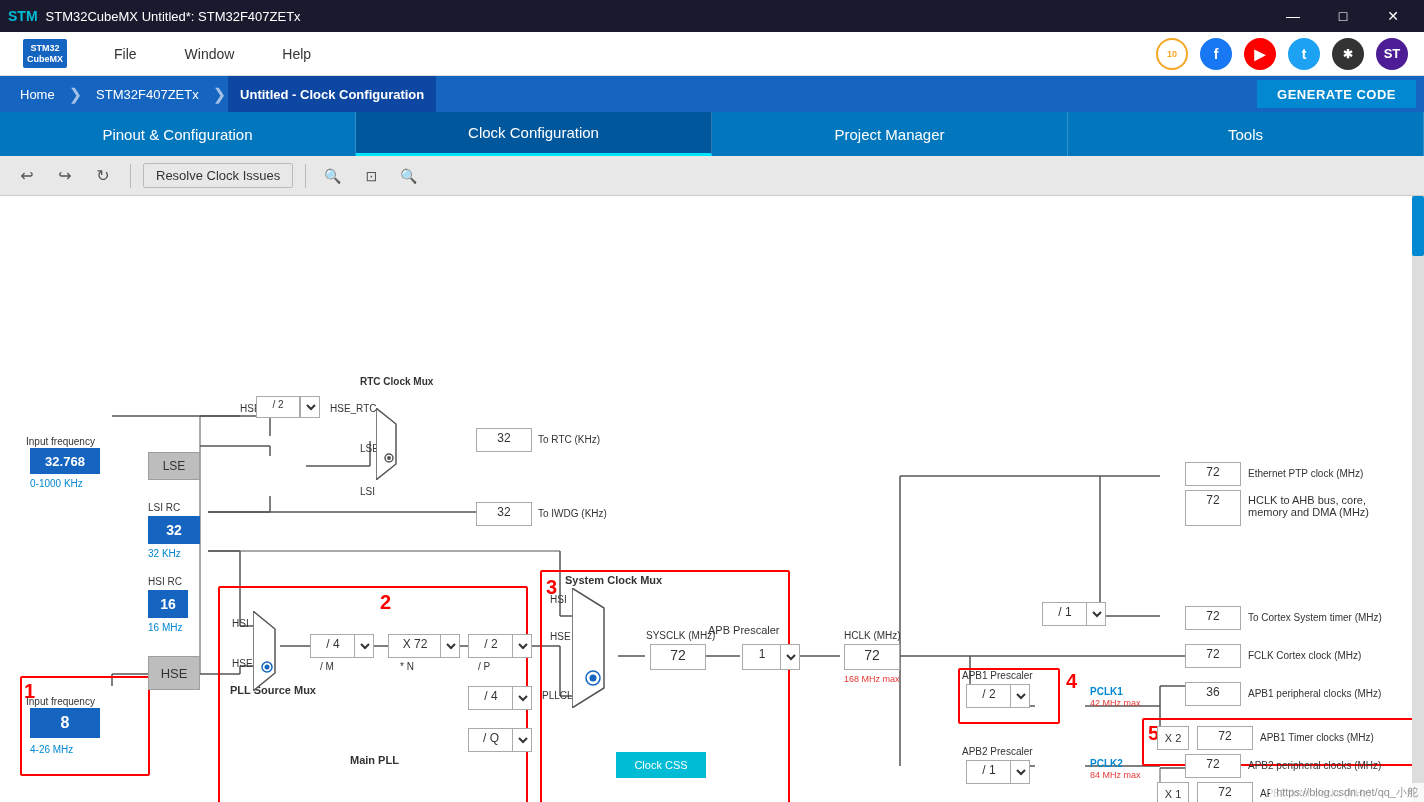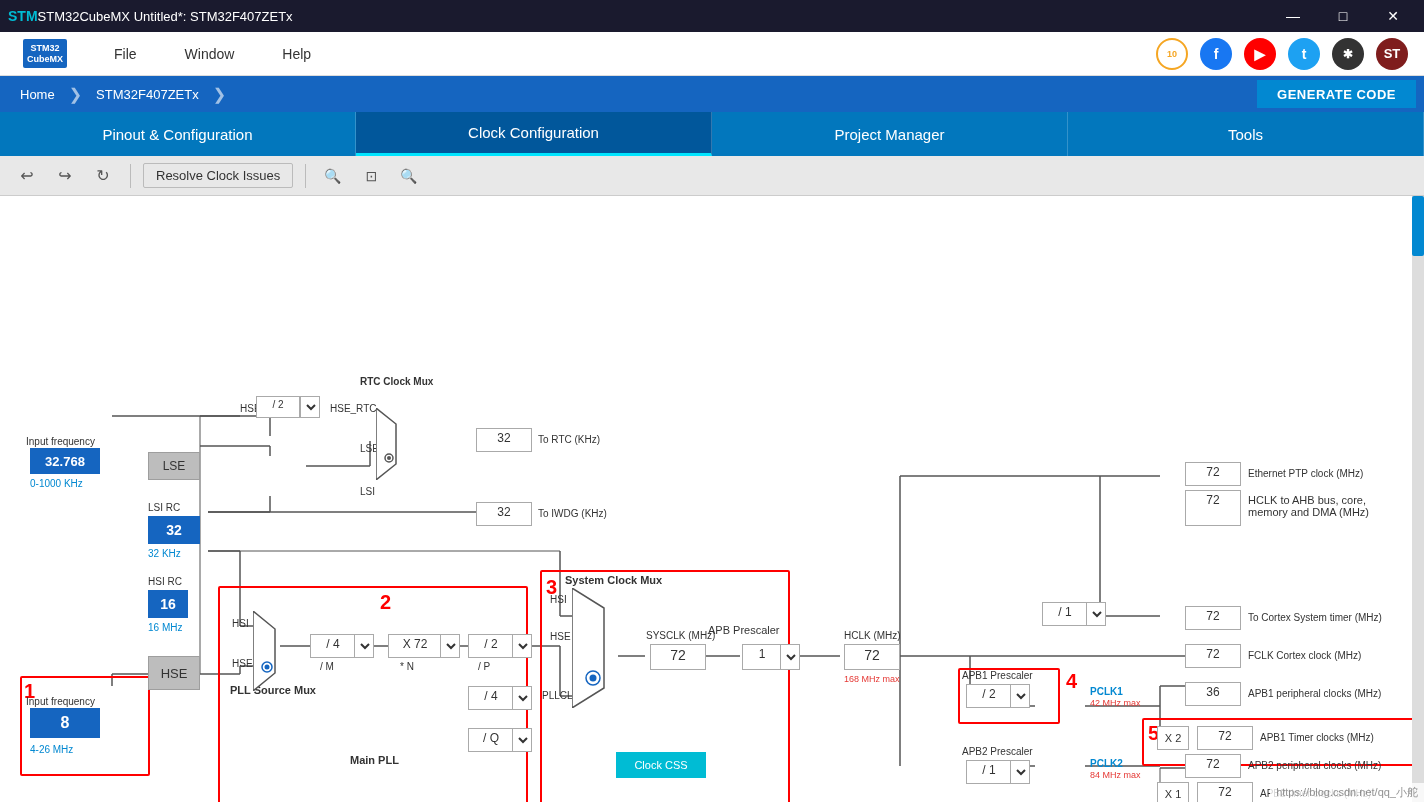--- a/index.html
+++ b/index.html
@@ -9,21 +9,21 @@
     #titlebar {
       height: 32px;
       background: #1a1a2e;
       display: flex;
       align-items: center;
       justify-content: space-between;
       padding: 0 8px;
       color: white;
       font-size: 13px;
     }
-    #titlebar-left { display: flex; align-items: center; }
+    #titlebar-left { display: flex; align-items: center; gap: 8px; }
     #titlebar-controls { display: flex; gap: 4px; }
     .win-btn {
       width: 46px; height: 32px;
       display: flex; align-items: center; justify-content: center;
       cursor: pointer; color: white; font-size: 14px;
     }
 
     
     #menubar {
       height: 44px;
@@ -311,29 +311,30 @@
     <div class="menu-item">Help</div>
   </div>
   <div class="social-icons">
     <div class="icon-badge">
       <span style="font-size:9px;font-weight:bold;">10</span>
     </div>
     <div class="social-icon icon-fb">f</div>
     <div class="social-icon icon-yt">▶</div>
     <div class="social-icon icon-tw">t</div>
     <div class="social-icon icon-net" style="font-size:12px;">✱</div>
-    <div class="social-icon icon-st" style="background:#7f1d1d;font-weight:bold;font-size:13px;">ST</div>
+    <div class="social-icon icon-st" style="background:#4c1d95;font-weight:bold;font-size:13px;">ST</div>
   </div>
 </div>
 
 <div id="breadcrumb">
   <div class="breadcrumb-item">Home</div>
   <span class="breadcrumb-arrow">❯</span>
   <div class="breadcrumb-item">STM32F407ZETx</div>
   <span class="breadcrumb-arrow">❯</span>
+  <div class="breadcrumb-item active">Untitled - Clock Configuration</div>
   <button class="generate-btn">GENERATE CODE</button>
 </div>
 
 <div id="tabbar">
   <div class="tab">
     <span>Pinout &amp; Configuration</span>
   </div>
   <div class="tab active">
     <span>Clock Configuration</span>
   </div>

